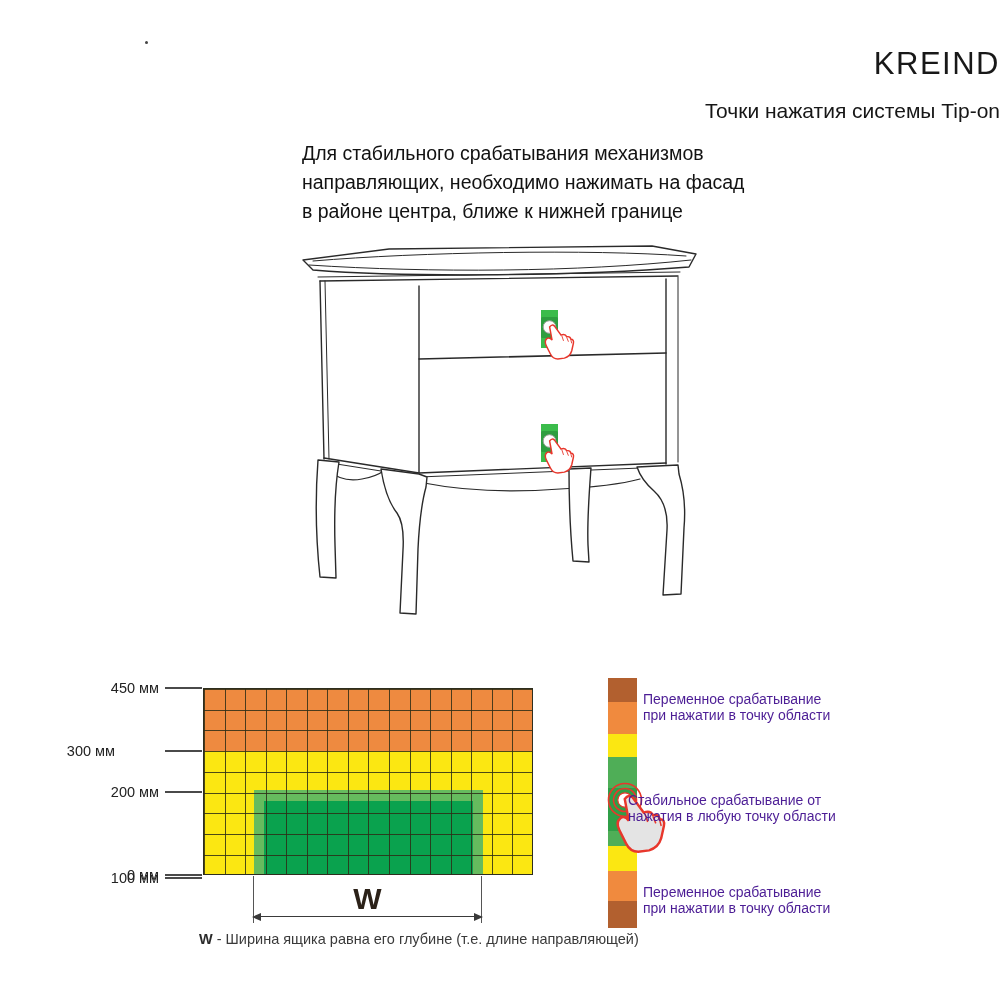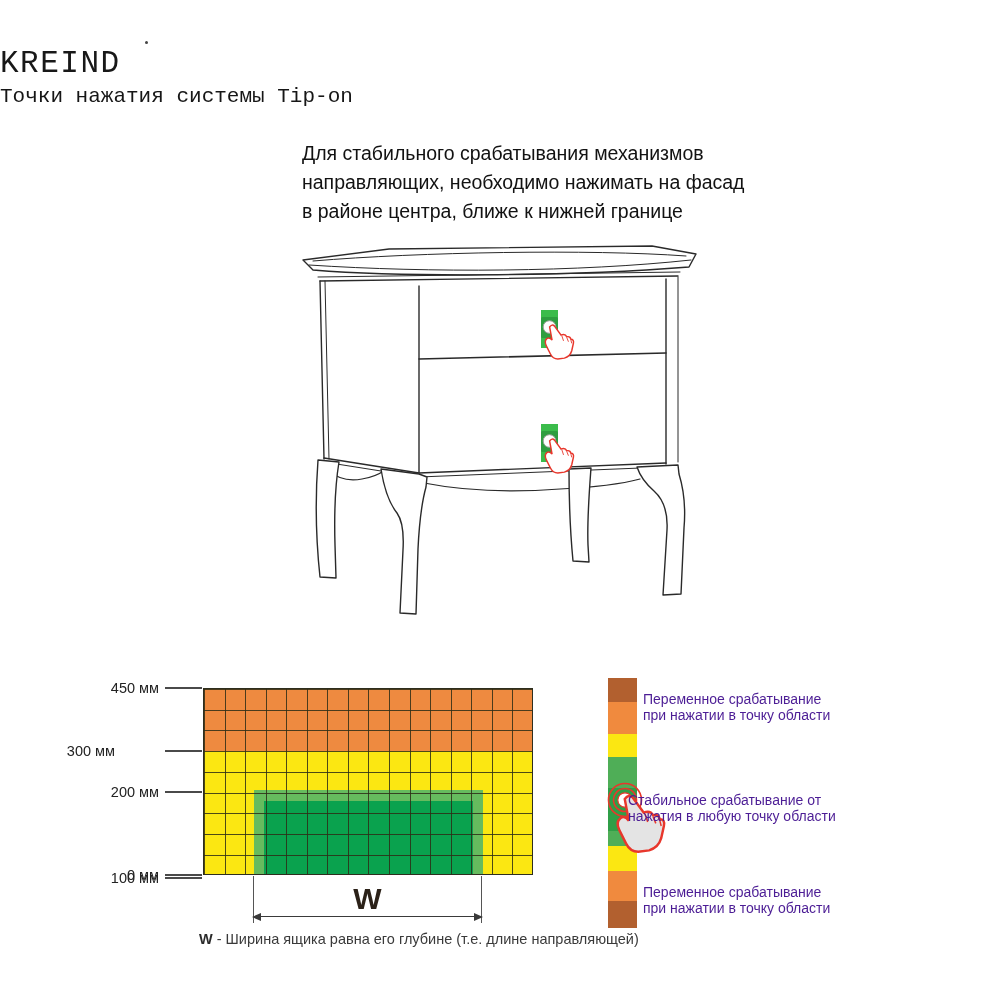--- a/index.html
+++ b/index.html
@@ -1,22 +1,22 @@
 <!DOCTYPE html>
 <html><head>
 <meta charset="utf-8">
 <style>
   html,body{margin:0;padding:0;background:#ffffff;}
   #page{position:relative;width:1000px;height:1000px;background:#fff;overflow:hidden;
         font-family:"Liberation Sans","DejaVu Sans",sans-serif;color:#1a1a1a;}
   .abs{position:absolute;}
   
-  #hdr{left:0;top:46px;width:1000px;text-align:left;font-family:Liberation Mono, monospace;}
+  #hdr{left:0;top:46px;width:1000px;text-align:right;}
   #brand{font-size:31px;font-weight:500;letter-spacing:1.5px;color:#181818;}
-  #subtitle{font-size:21px;margin-top:4px;color:#161616;}
+  #subtitle{font-size:21px;margin-top:17px;color:#161616;}
   #intro{left:262px;top:139px;width:500px;font-size:19.5px;line-height:29px;color:#121212;}
   #intro span{display:block;margin-left:40px;}
   #stray-dot{left:145px;top:41px;width:3px;height:3px;background:#444;border-radius:50%;}
   
   #furniture{left:0;top:0;width:1000px;height:1000px;pointer-events:none;}
   
   #grid{left:203px;top:688px;width:330px;height:187px;border:1px solid #2e2e1e;box-sizing:border-box;}
   #grid .band,#grid .zone{position:absolute;}
   #gridlines{position:absolute;left:0;top:0;right:0;bottom:0;
      background-image:

